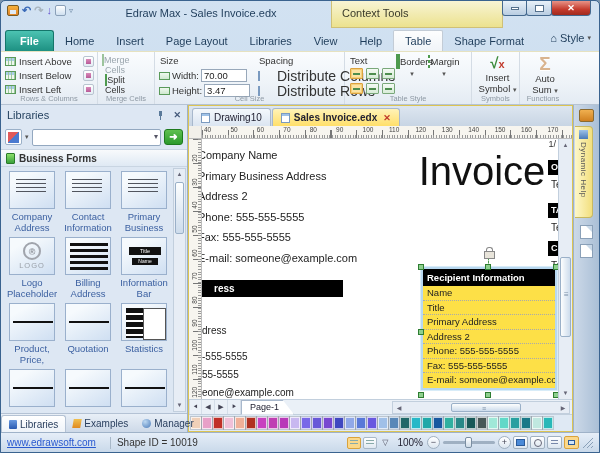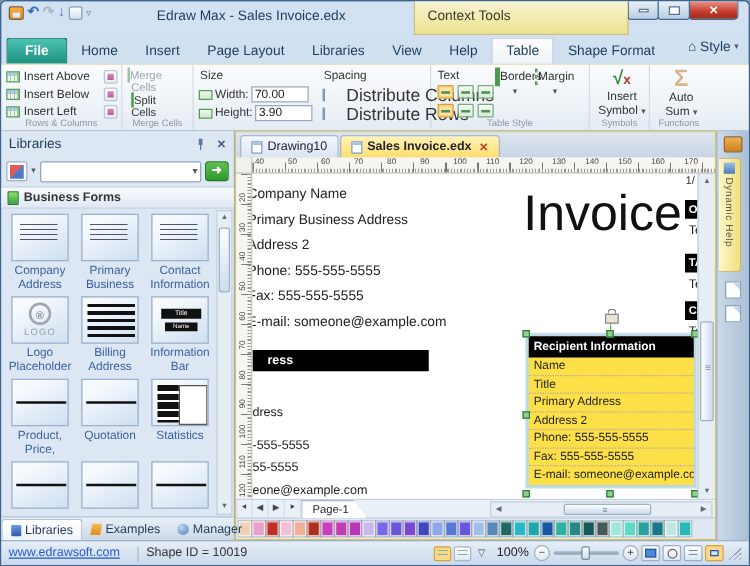--- a/index.html
+++ b/index.html
@@ -307,35 +307,36 @@
         <div class="cs-l">
           <div class="cslab">Size</div>
           <div class="fldrow">
             <span class="fico"></span>
             <span>Width:</span>
             <span class="fld">70.00</span>
           </div>
           <div class="fldrow">
             <span class="fico"></span>
             <span>Height:</span>
-            <span class="fld">3.90</span>
+            <span class="fld">3.47</span>
           </div>
         </div>
         <div class="cs-r">
           <div class="cslab">Spacing</div>
           <div class="dstrow">
             <span class="dico"></span>
             <span>Distribute Columns</span>
           </div>
           <div class="dstrow">
             <span class="dico"></span>
             <span>Distribute Rows</span>
           </div>
         </div>
       </div>
+      <div class="glabel">Cell Size</div>
     </div>
 
     <div class="rgroup g-ts">
       <div style="display:flex;">
         <div>
           <div class="cslab">Text</div>
           <div class="txtgrid">
             <span class="alico sel"></span>
             <span class="alico"></span>
             <span class="alico"></span>
@@ -394,25 +395,25 @@
         <span class="bookico"></span>
         <span>Business Forms</span>
       </div>
       <div class="items">
         <div class="cell">
           <div class="thumb th-lines"></div>
           <div class="clab">Company Address</div>
         </div>
         <div class="cell">
           <div class="thumb th-lines"></div>
+          <div class="clab">Contact Information</div>
+        </div>
+        <div class="cell">
+          <div class="thumb th-lines"></div>
           <div class="clab">Primary Business</div>
-        </div>
-        <div class="cell">
-          <div class="thumb th-lines"></div>
-          <div class="clab">Contact Information</div>
         </div>
         <div class="cell">
           <div class="thumb th-logo">
             <div class="circ">®</div>
             <div class="lg">LOGO</div>
           </div>
           <div class="clab">Logo Placeholder</div>
         </div>
         <div class="cell">
           <div class="thumb th-btable"></div>

